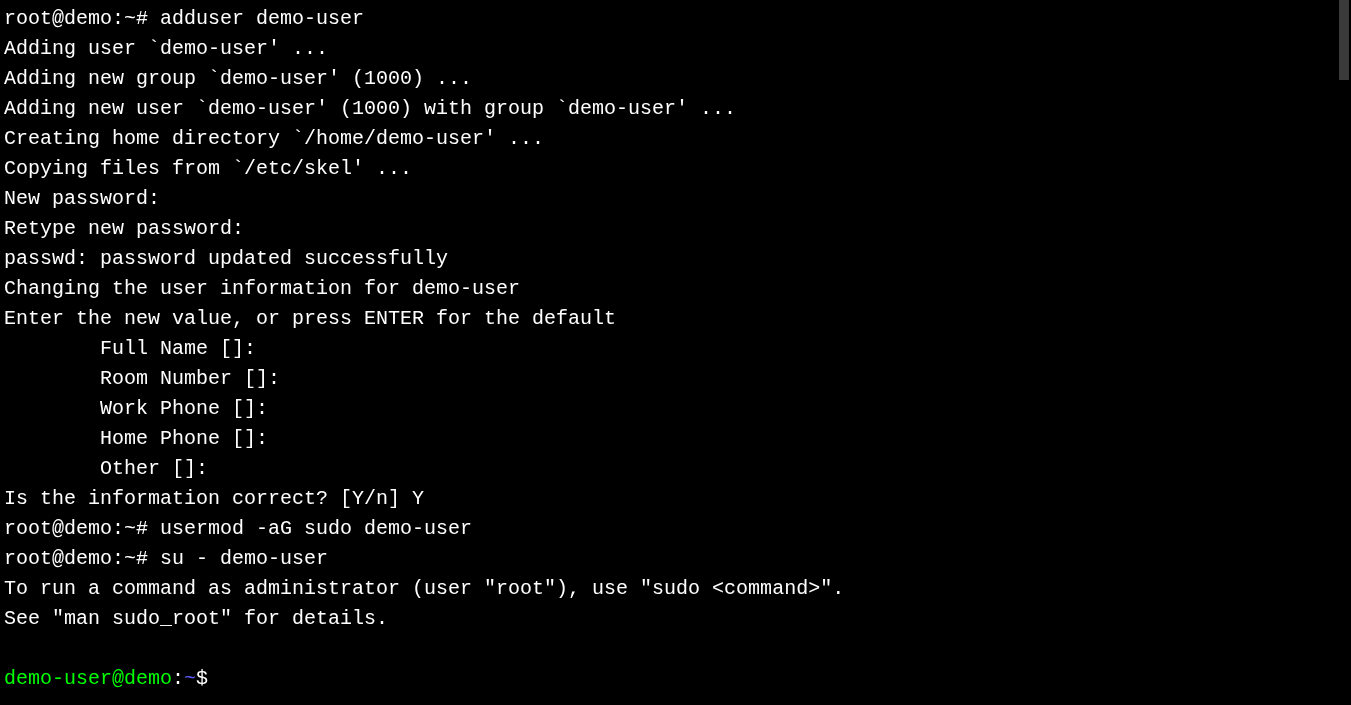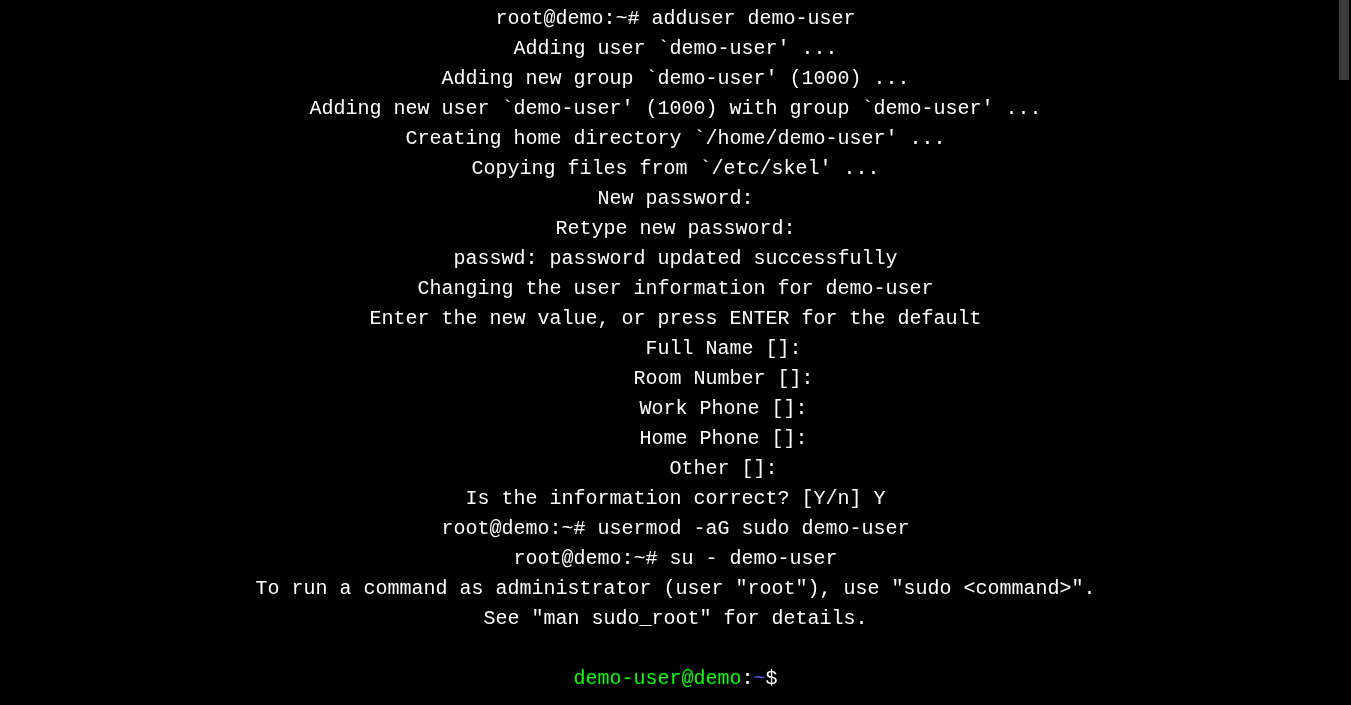--- a/index.html
+++ b/index.html
@@ -16,21 +16,20 @@
       padding: 4px;
       width: 1351px;
       height: 705px;
       overflow: hidden;
     }
     .terminal {
       white-space: pre;
     }
     .line {
       white-space: pre;
-      text-align: center;
     }
     .prompt-user {
       color: #00ff00;
     }
     .prompt-path {
       color: #5c5cff;
     }
     .prompt-white {
       color: #ffffff;
     }

